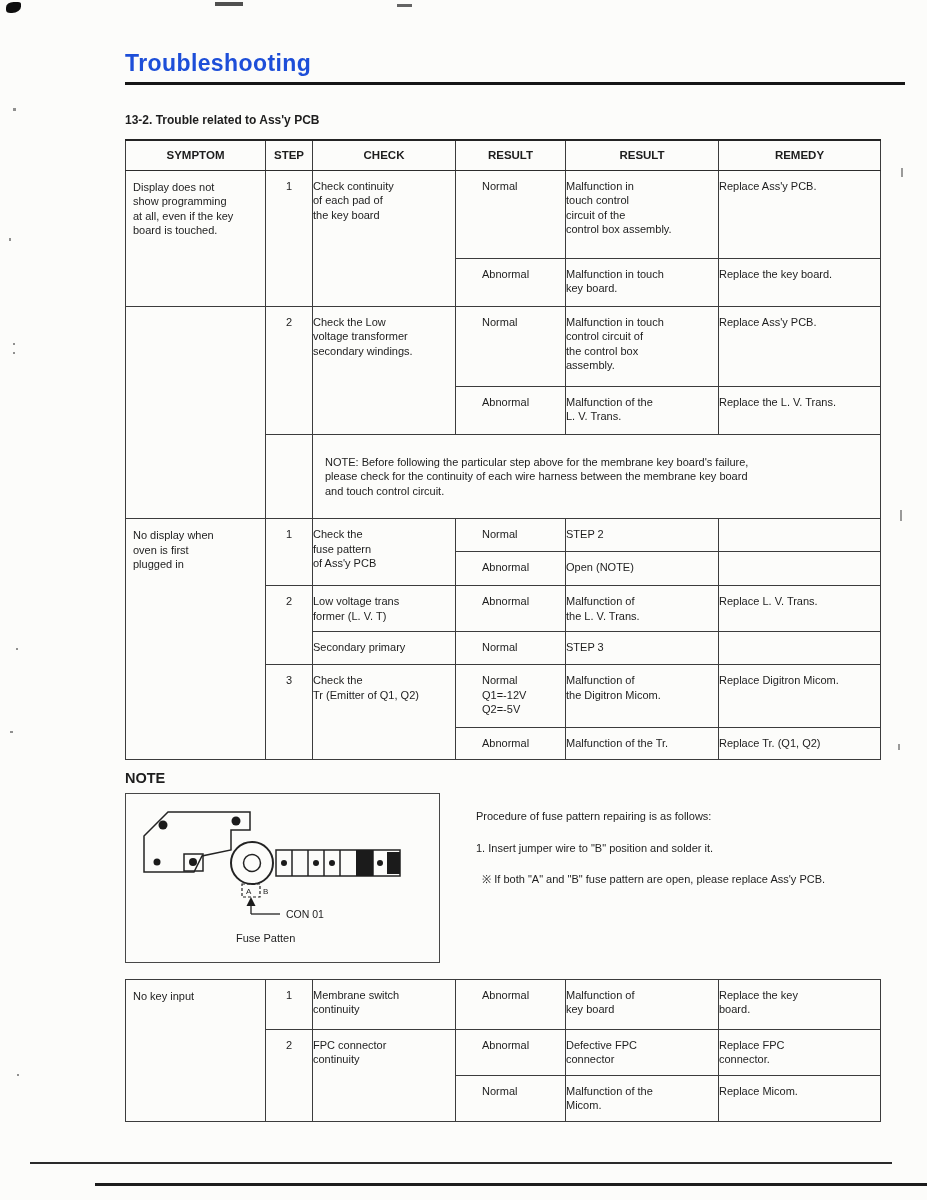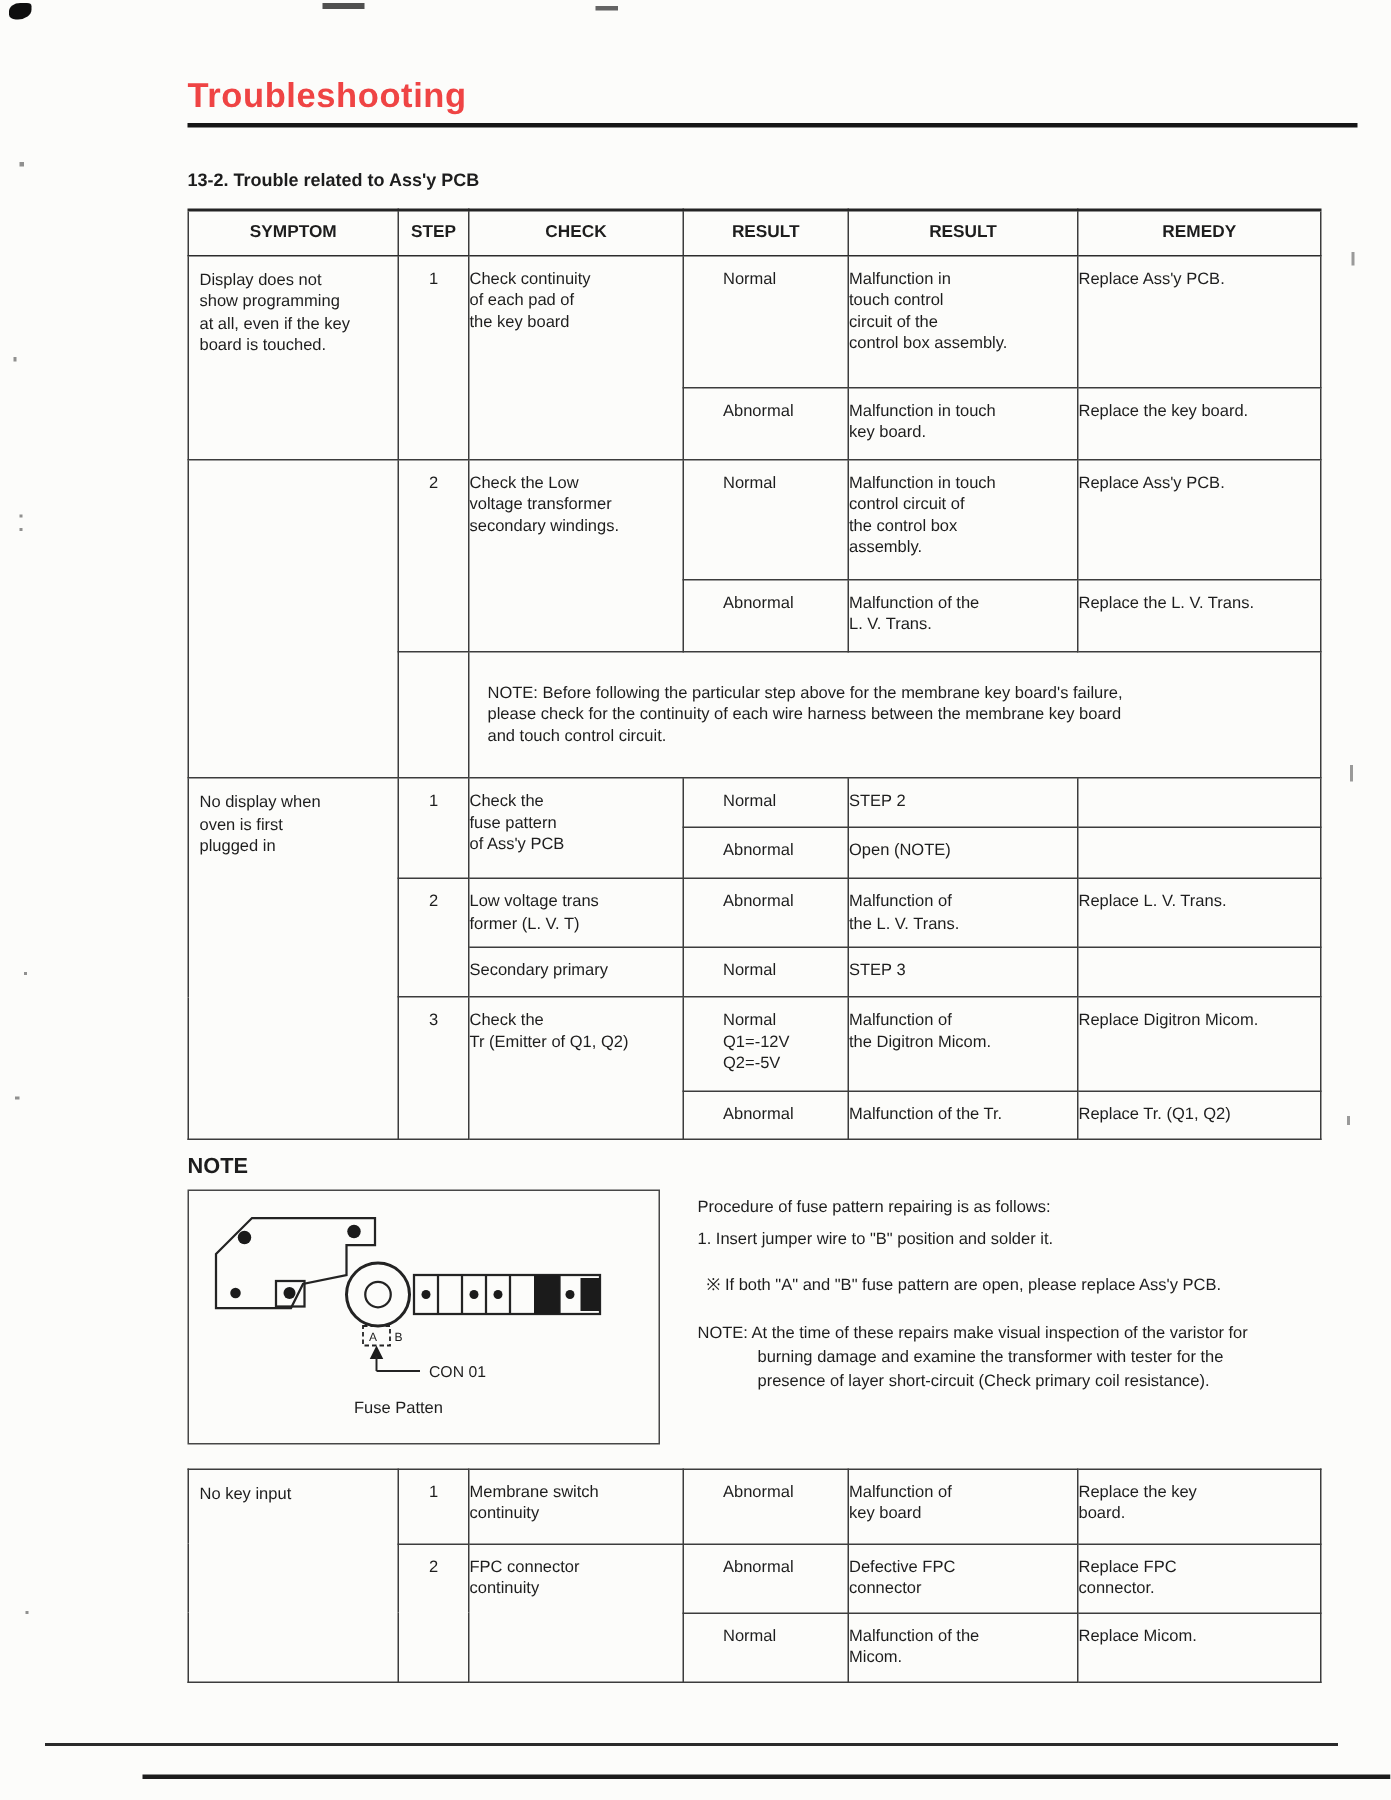--- a/index.html
+++ b/index.html
@@ -2,21 +2,21 @@
 <html><head>
 <meta charset="utf-8">
 <style>
   html,body{margin:0;padding:0;}
   body{
     width:927px;height:1200px;position:relative;overflow:hidden;
     background:#fcfcfa;color:#1d1d1d;
     font-family:"Liberation Sans",sans-serif;
   }
   .content{position:absolute;left:125px;top:0;width:755px;}
-  .doc-title{margin-top:50px;font-size:23px;font-weight:bold;letter-spacing:.4px;color:#ef4444;}
+  .doc-title{margin-top:50px;font-size:23px;font-weight:bold;letter-spacing:.4px;color:#1d4ed8;}
   .title-rule{margin-top:5px;height:3px;background:#161616;width:780px;}
   .section-heading{margin-top:28px;font-size:12px;font-weight:bold;}
 
   table{border-collapse:collapse;table-layout:fixed;width:755px;}
   .trouble-table{margin-top:12px;border-top:2.5px solid #242424;}
   .table2{margin-top:16px;border-top:1.6px solid #242424;}
   th,td{border:1.2px solid #3c3c3c;font-size:11px;vertical-align:top;
         white-space:pre-line;line-height:1.32;word-wrap:break-word;}
   th{font-size:11.5px;text-align:center;vertical-align:middle;padding:4px 2px;
      border-bottom:1.6px solid #2c2c2c;font-weight:bold;}
@@ -25,21 +25,21 @@
   td.result{padding-left:26px;}
   td.note-cell{padding:20px 12px;}
   td.symptom{padding:9px 7px;}
 
   .note-section{margin-top:10px;}
   .note-title{font-size:14.5px;font-weight:bold;}
   .note-body{display:flex;margin-top:7px;}
   .diagram-box{width:305px;height:160px;border:1.5px solid #474747;padding:6px 4px 2px 4px;flex-shrink:0;}
   .diagram-caption{font-size:11px;margin-top:2px;padding-left:106px;}
   .note-text{margin-left:20px;width:428px;font-size:11px;line-height:1.45;}
-  .note-text p{margin:5px;}
+  .note-text p{margin:16px;}
   .note-text .p1{margin-bottom:3px;}
   .note-text .p2{margin-bottom:16px;}
   .note-text .p3{margin-bottom:16px;padding-left:6px;}
   .note-text .p4{white-space:pre-line;padding-left:40px;text-indent:-40px;}
   .note-text .p4{font-size:11px;}
 
   .page-number{margin-top:13px;text-align:center;font-size:11.5px;width:755px;}
 
   .bottom-rule-1{position:absolute;left:30px;top:1162px;width:862px;height:2px;background:#2a2a2a;}
   .bottom-rule-2{position:absolute;left:95px;top:1183px;width:832px;height:3px;background:#1c1c1c;}
@@ -247,23 +247,20 @@
             <text x="133" y="94">B</text>
           </g>
           <text x="156" y="118" font-size="10.5" fill="#1d1d1d">CON 01</text>
         </svg>
         <div class="diagram-caption">Fuse Patten</div>
       </div>
       <div class="note-text">
         <p class="p1">Procedure of fuse pattern repairing is as follows:</p>
         <p class="p2">1. Insert jumper wire to "B" position and solder it.</p>
         <p class="p3">※  If both "A" and "B" fuse pattern are open, please replace Ass'y PCB.</p>
-        <p class="p4">NOTE: At the time of these repairs make visual inspection of the varistor for
-burning damage and examine the transformer with tester for the
-presence of layer short-circuit (Check primary coil resistance).</p>
       </div>
     </div>
   </div>
 
   <table class="table2">
     <colgroup>
       <col style="width:140px">
         <col style="width:47px">
         <col style="width:143px">
       <col style="width:110px">

